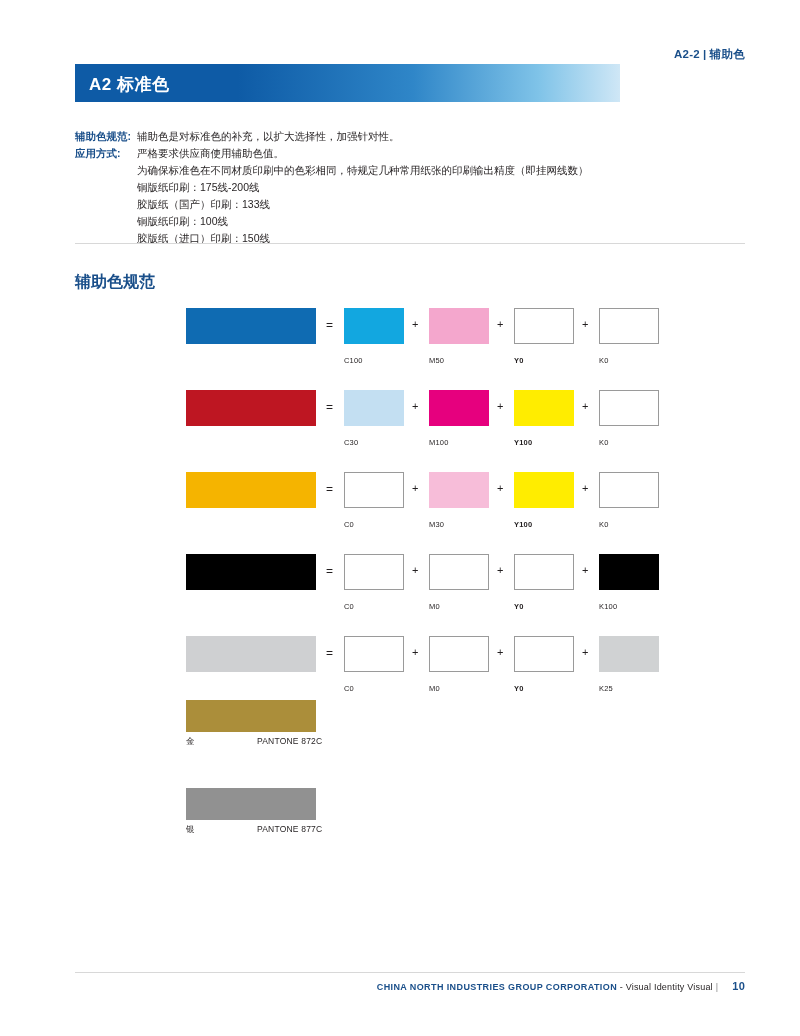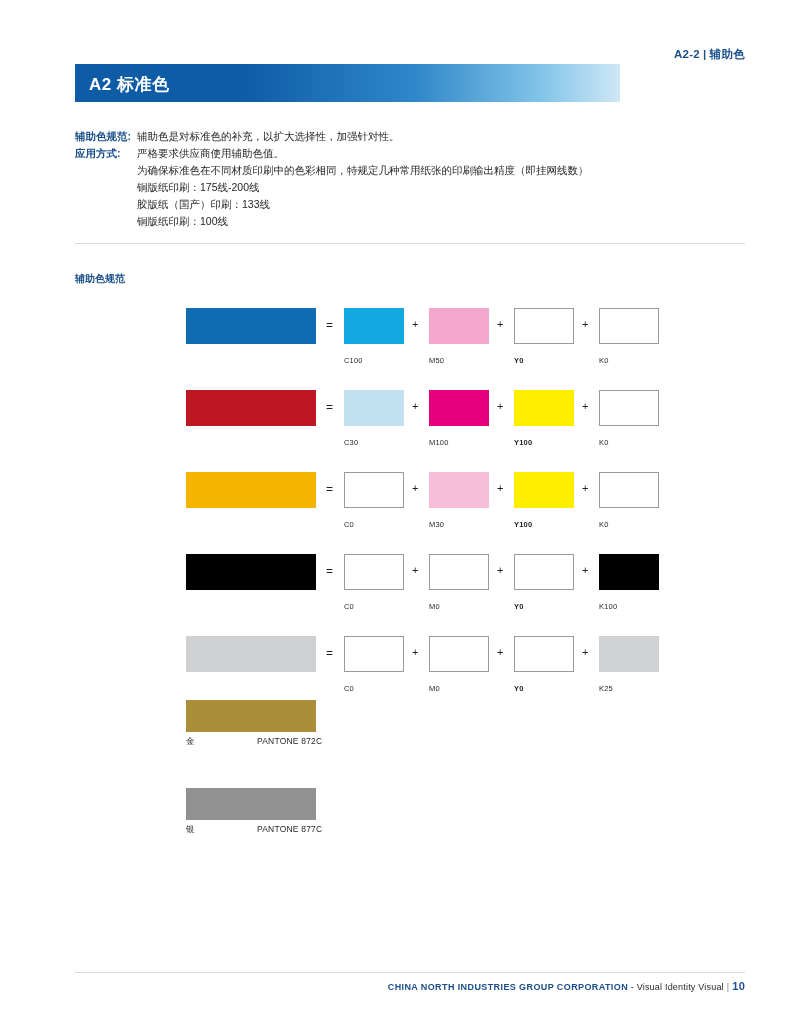--- a/index.html
+++ b/index.html
@@ -89,21 +89,21 @@
     top: 243px;
     width: 670px;
     height: 1px;
     background: #d8d8d8;
   }
 
   .section-label {
     position: absolute;
     left: 75px;
     top: 272px;
-    font-size: 10px;
+    font-size: 16px;
     color: #1a4f8a;
     font-weight: bold;
   }
 
   
   .rows {
     position: absolute;
     left: 186px;
     top: 308px;
     width: 560px;
@@ -223,20 +223,21 @@
     color: #231f20;
   }
   .footer .pipe {
     color: #8a8a8a;
     padding: 0 3px;
   }
   .footer .pg {
     font-weight: bold;
     color: #1a4f8a;
     font-size: 11px;
+    margin-left: 11px;
   }
 </style>
 </head>
 <body>
 
 <div class="page">
 
   <div class="header-tag">
     <span>A2-2</span><span class="sep">|</span><span>辅助色</span>
   </div>
@@ -251,20 +252,21 @@
       <div class="intro-body">辅助色是对标准色的补充，以扩大选择性，加强针对性。</div>
     </div>
     <div class="intro-row">
       <div class="intro-label">应用方式:</div>
       <div class="intro-body bold-blue">严格要求供应商使用辅助色值。</div>
     </div>
     <div class="intro-sub">为确保标准色在不同材质印刷中的色彩相同，特规定几种常用纸张的印刷输出精度（即挂网线数）</div>
     <div class="intro-sub">铜版纸印刷：175线-200线</div>
     <div class="intro-sub">胶版纸（国产）印刷：133线</div>
     <div class="intro-sub">铜版纸印刷：100线</div>
+    <div class="intro-sub">胶版纸（进口）印刷：150线</div>
   </div>
 
   <div class="divider"></div>
 
   <div class="section-label">辅助色规范</div>
 
   <div class="rows">
 
     <div class="cmyk-row">
       <div class="swatch-main" style="background:#0f6bb2"></div>

